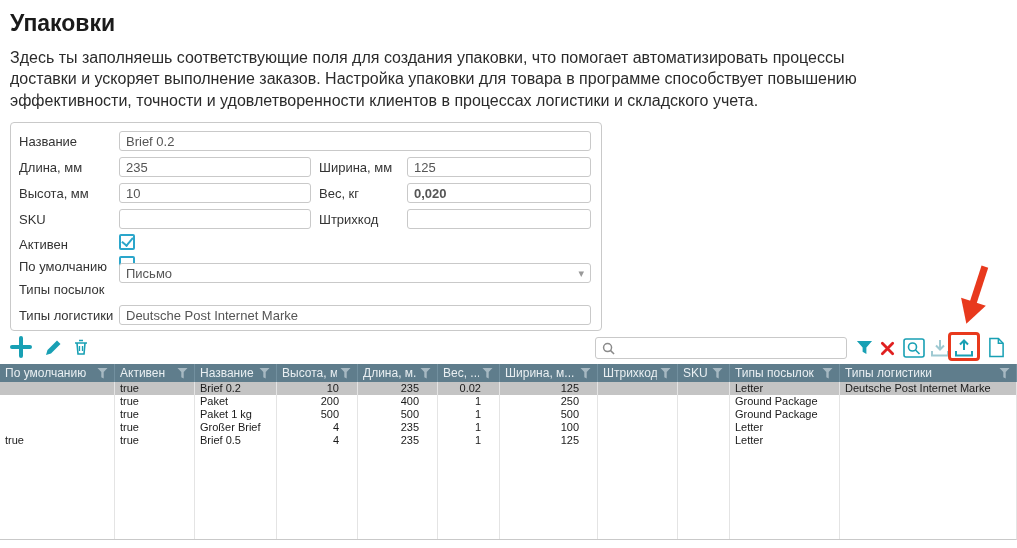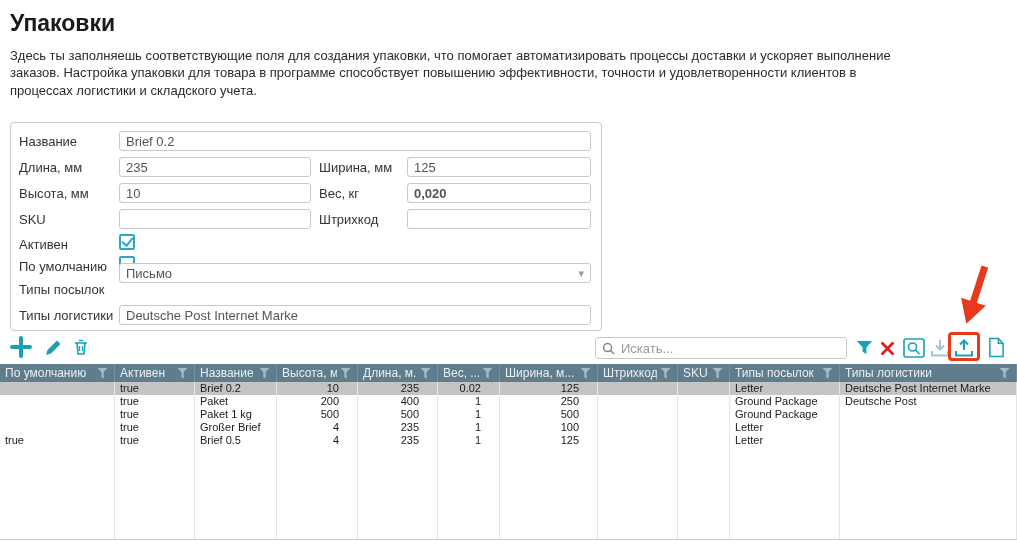--- a/index.html
+++ b/index.html
@@ -8,21 +8,21 @@
     position: relative;
     font-family: "Liberation Sans", sans-serif;
     background: #ffffff;
     overflow: hidden;
     color: #222;
   }
   .abs { position: absolute; }
 
   
   .page-title { left: 10px; top: 10px; font-size: 23px; font-weight: 700; color: #1a1a1a; }
-  .page-desc  { left: 10px; top: 47px; width: 900px; font-size: 13px; line-height: 1.33; color: #2b2b2b; }
+  .page-desc  { left: 10px; top: 47px; width: 900px; font-size: 16px; line-height: 1.33; color: #2b2b2b; }
 
   
   .panel { left: 10px; top: 122px; width: 592px; height: 209px; border: 1px solid #c9c9c9; border-radius: 4px; background: #fff; }
   .flabel { position: absolute; left: 8px; font-size: 13px; color: #333; white-space: nowrap; }
   .finput { position: absolute; height: 20px; border: 1px solid #c9c9c9; border-radius: 3px;
             font-family: "Liberation Sans", sans-serif; font-size: 13px; color: #555;
             padding: 0 6px; background: #fff; outline: none; }
   .fselect { position: absolute; height: 20px; border: 1px solid #c9c9c9; border-radius: 3px;
              font-size: 13px; color: #555; padding: 0 6px; background: #fff;
              display: flex; align-items: center; justify-content: space-between; cursor: pointer; }
@@ -115,21 +115,20 @@
         <path d="M3 5h12M7 2.5h4M5 5l1 11h6l1-11" stroke="#18a0b4" stroke-width="1.6"></path>
         <path d="M7.5 8v5M10.5 8v5" stroke="#18a0b4" stroke-width="1.3"></path>
       </svg></span>
 </div>
 
 <div class="searchbox">
   <span style="line-height:0"><svg width="13" height="13" viewBox="0 0 14 14" fill="none">
         <circle cx="6" cy="6" r="4.3" stroke="#8a8a8a" stroke-width="1.6"></circle>
         <path d="M9.3 9.3L13 13" stroke="#8a8a8a" stroke-width="1.6"></path>
       </svg></span>
-  <input placeholder="Искать..." style="">
 </div>
 
 <div class="icon-btn" style="left:856px;top:339px">
   <span><svg width="17" height="17" viewBox="0 0 18 18">
         <path d="M1 2h16l-6 7v7l-4-2.4V9L1 2z" fill="#18a0b4"></path>
       </svg></span>
 </div>
 <div class="icon-btn" style="left:880px;top:341px">
   <span><svg width="15" height="15" viewBox="0 0 16 16">
         <path d="M2.5 2.5l11 11M13.5 2.5l-11 11" stroke="#e02020" stroke-width="3" stroke-linecap="round"></path>
@@ -235,21 +234,20 @@
       <div class="tcell" style="width: 115px;"></div>
       <div class="tcell" style="width: 80px;">true</div>
       <div class="tcell" style="width: 82px;">Paket</div>
       <div class="tcell num" style="width: 81px;">200</div>
       <div class="tcell num" style="width: 80px;">400</div>
       <div class="tcell num" style="width: 62px;">1</div>
       <div class="tcell num" style="width: 98px;">250</div>
       <div class="tcell" style="width: 80px;"></div>
       <div class="tcell" style="width: 52px;"></div>
       <div class="tcell" style="width: 110px;">Ground Package</div>
-      <div class="tcell" style="width: 177px;">Deutsche Post</div>
     </div>
     <div class="trow">
       <div class="tcell" style="width: 115px;"></div>
       <div class="tcell" style="width: 80px;">true</div>
       <div class="tcell" style="width: 82px;">Paket 1 kg</div>
       <div class="tcell num" style="width: 81px;">500</div>
       <div class="tcell num" style="width: 80px;">500</div>
       <div class="tcell num" style="width: 62px;">1</div>
       <div class="tcell num" style="width: 98px;">500</div>
       <div class="tcell" style="width: 80px;"></div>

